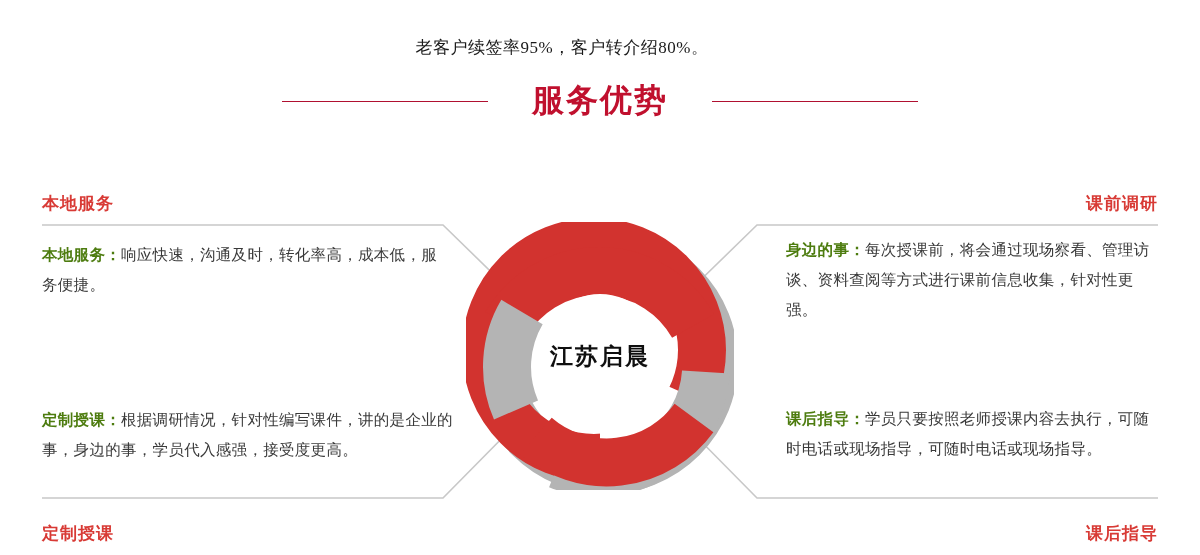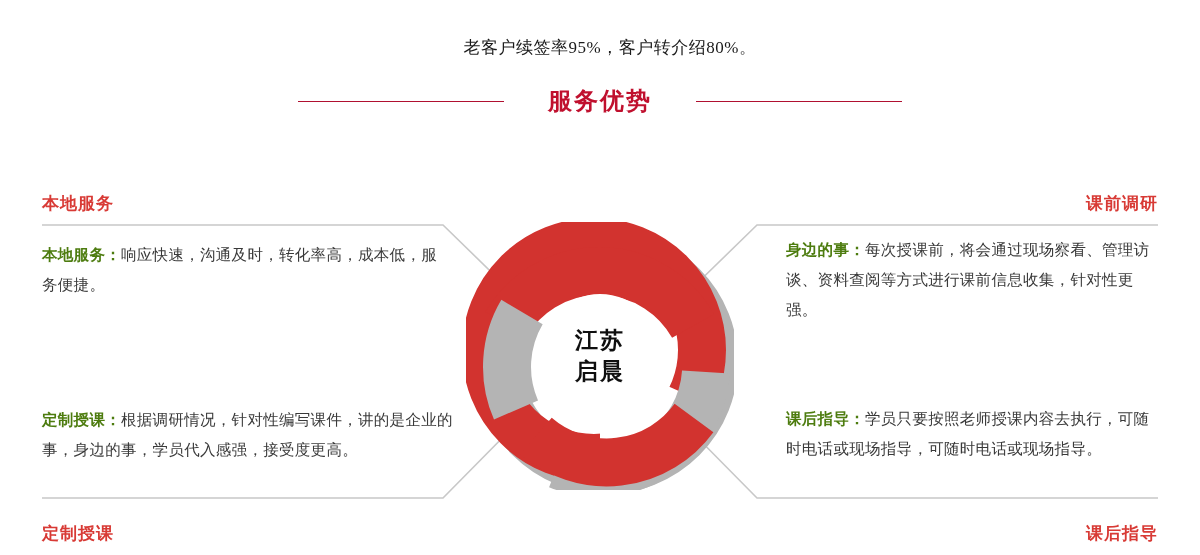--- a/index.html
+++ b/index.html
@@ -21,21 +21,20 @@
     position: absolute;
     left: 0;
     top: 36px;
     width: 1124px;
     text-align: center;
     font-family: "Liberation Serif", "DejaVu Serif", serif;
     font-size: 17px;
     letter-spacing: 0.5px;
     color: #1a1a1a;
     white-space: nowrap;
-    padding-left: 48px;
   }
 
   
   #section-title-row {
     position: absolute;
     left: 270px;
     top: 82px;
     width: 660px;
     height: 38px;
     display: flex;
@@ -43,21 +42,21 @@
     justify-content: center;
   }
   .title-rule {
     height: 0;
     border-top: 1.4px solid #B01030;
     flex: 0 0 auto;
   }
   #title-rule-left  { width: 206px; margin-right: 44px; }
   #title-rule-right { width: 206px; margin-left: 44px; }
   #section-title {
-    font-size: 24px;
+    font-size: 32px;
     font-weight: 600;
     color: #C0102E;
     letter-spacing: 2px;
     white-space: nowrap;
   }
 
   
   .corner-heading {
     position: absolute;
     font-size: 17px;
@@ -108,21 +107,20 @@
     height: 268px;
   }
   #logo-svg { display: block; width: 268px; height: 268px; }
   #logo-text {
     position: absolute;
     left: 0;
     top: 0;
     width: 268px;
     height: 268px;
     display: flex;
-    flex-direction: column;
     align-items: center;
     justify-content: center;
     font-size: 23px;
     font-weight: 700;
     color: #0f0f0f;
     letter-spacing: 2px;
     line-height: 31px;
   }
 </style>
 </head>

